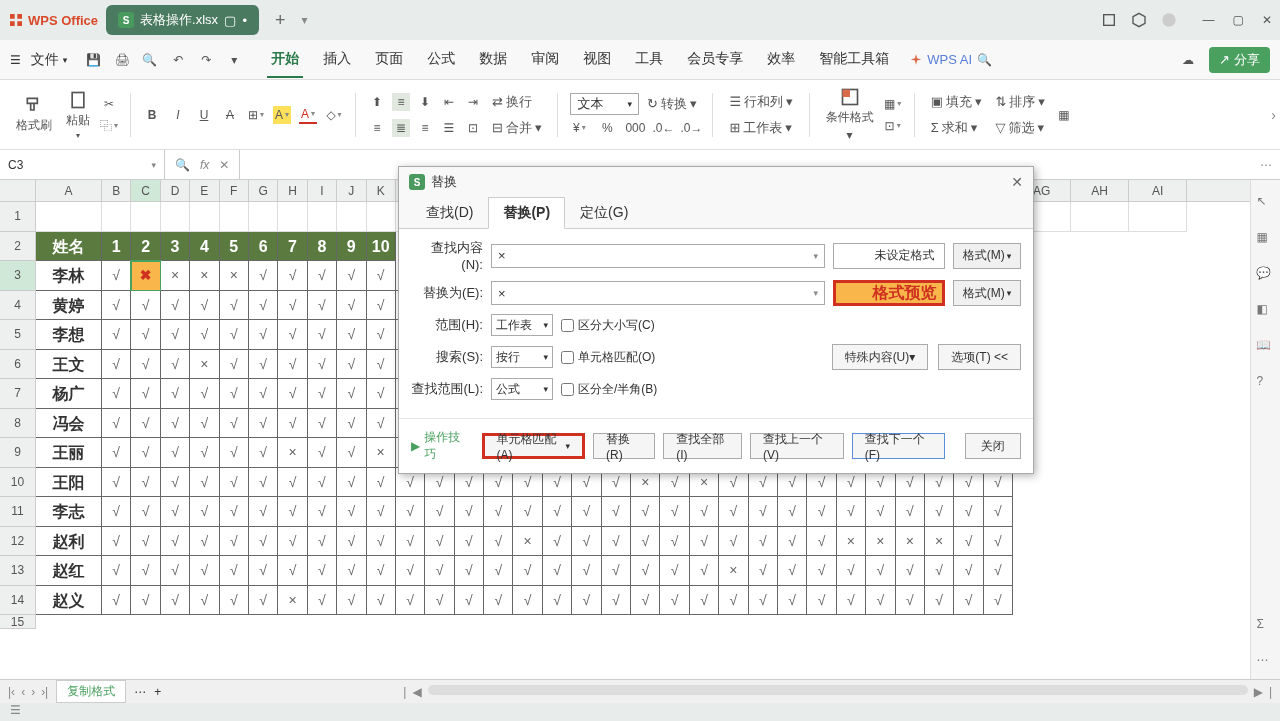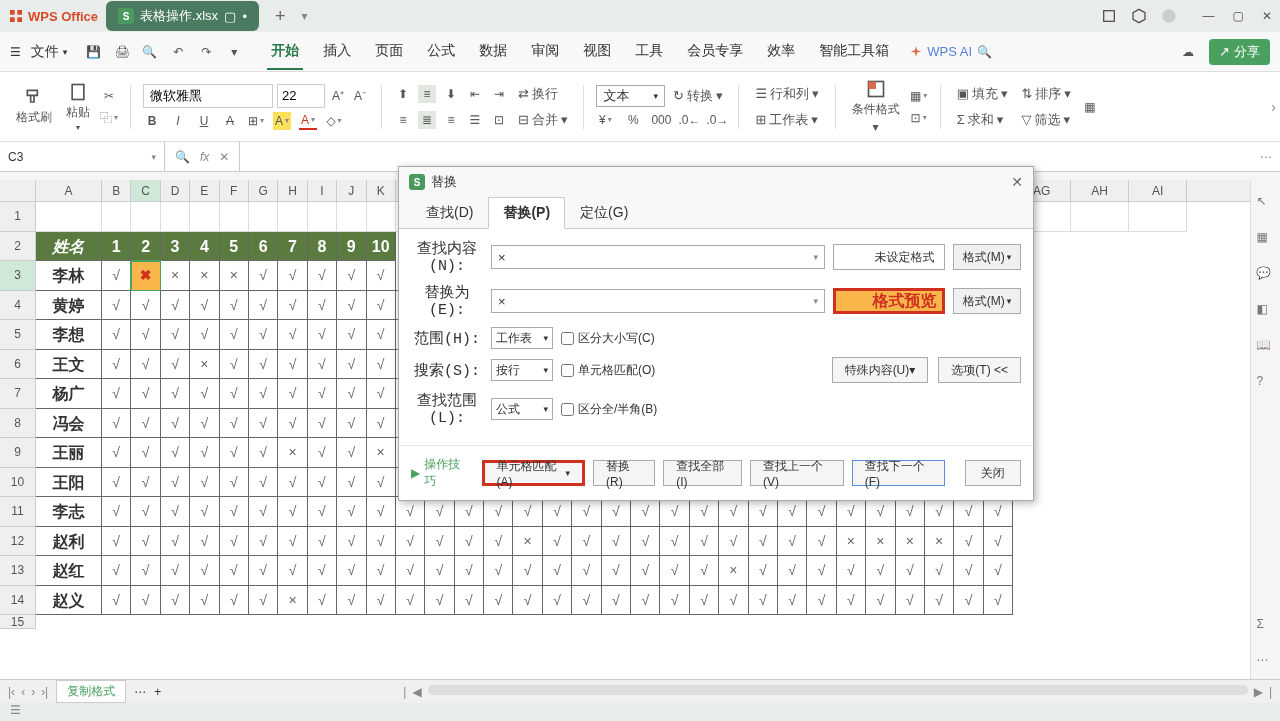--- a/index.html
+++ b/index.html
@@ -1,19 +1,19 @@
 <!DOCTYPE html>
 <html><head>
 <meta charset="utf-8">
 <style>
 * { box-sizing: border-box; margin: 0; padding: 0; font-family: "Microsoft YaHei", sans-serif; }
 body { background: #f5f5f5; font-size: 12px; color: #333; overflow: hidden; width: 1280px; height: 721px; position: relative; }
 
 
-.titlebar { height: 32px; background: #e8eceb; display: flex; align-items: center; padding: 0 8px; gap: 8px; }
+.titlebar { height: 40px; background: #e8eceb; display: flex; align-items: center; padding: 0 8px; gap: 8px; }
 .wps-logo { color: #d94a2a; font-weight: bold; font-size: 13px; display: flex; align-items: center; gap: 4px; }
 .wps-logo svg { width: 16px; height: 16px; }
 .tab { display: flex; align-items: center; height: 30px; padding: 0 12px; border-radius: 6px; gap: 6px; font-size: 13px; }
 .tab.active { background: #4a7a5f; color: #fff; }
 .tab-s-icon { width: 16px; height: 16px; background: #4a9a5f; color: #fff; display: flex; align-items: center; justify-content: center; border-radius: 3px; font-size: 10px; font-weight: bold; }
 .tab-add { font-size: 18px; color: #666; padding: 0 8px; cursor: pointer; }
 .titlebar-right { margin-left: auto; display: flex; gap: 14px; align-items: center; color: #555; }
 .titlebar-right .icon { width: 16px; height: 16px; }
 .win-controls { display: flex; gap: 18px; margin-left: 12px; }
 
@@ -53,21 +53,21 @@
 .col-headers { display: flex; height: 22px; background: #eef0ef; border-bottom: 1px solid #ccc; position: sticky; top: 0; }
 .corner { width: 36px; border-right: 1px solid #ccc; background: #eef0ef; }
 .col-h { width: 29.4px; text-align: center; border-right: 1px solid #ccc; font-size: 12px; line-height: 22px; color: #555; }
 .col-h.sel { background: #d0e8d8; }
 .row { display: flex; height: 29.5px; }
 .row-h { width: 36px; background: #eef0ef; border-right: 1px solid #ccc; border-bottom: 1px solid #ccc; text-align: center; line-height: 29.5px; font-size: 12px; color: #555; }
 .row-h.sel { background: #d0e8d8; }
 .cell { width: 29.4px; border-right: 1px solid #666; border-bottom: 1px solid #666; text-align: center; line-height: 29.5px; font-size: 14px; color: #666; background: #fff; }
 .cell.name { width: 66px; font-size: 16px; font-weight: bold; color: #333; }
 .hdr-row .cell { background: #5a7a3f; color: #fff; font-size: 16px; font-weight: bold; }
-.hdr-row .cell.name { background: #5a7a3f; color: #fff; font-style: italic; }
+.hdr-row .cell.name { background: #5a7a3f; color: #fff; }
 .row.r1 .cell { border-color: #ddd; }
 .cell.sel-cell { outline: 2px solid #4aa05f; outline-offset: -1px; }
 .cell.hl { background: #f9b64a; color: #d03020; font-weight: bold; }
 
 
 .right-sidebar { position: absolute; right: 0; top: 180px; width: 30px; bottom: 40px; background: #f5f5f5; border-left: 1px solid #ddd; display: flex; flex-direction: column; align-items: center; gap: 18px; padding-top: 14px; color: #777; }
 .right-sidebar .sb-icon { width: 18px; height: 18px; cursor: pointer; }
 
 
 .sheet-bar { position: absolute; bottom: 18px; left: 0; right: 0; height: 24px; background: #f0f0f0; border-top: 1px solid #ccc; display: flex; align-items: center; padding: 0 8px; gap: 8px; }
@@ -78,21 +78,21 @@
 
 .dialog { position: absolute; left: 398px; top: 166px; width: 636px; background: #f8f8f8; border: 1px solid #aaa; box-shadow: 2px 2px 8px rgba(0,0,0,0.3); z-index: 100; }
 .dlg-title { height: 30px; display: flex; align-items: center; padding: 0 10px; font-size: 13px; gap: 6px; }
 .dlg-title .s-ico { width: 16px; height: 16px; background: #4a9a5f; color: #fff; border-radius: 3px; display: flex; align-items: center; justify-content: center; font-size: 10px; font-weight: bold; }
 .dlg-close { margin-left: auto; cursor: pointer; font-size: 14px; color: #666; }
 .dlg-tabs { display: flex; border-bottom: 1px solid #ccc; padding-left: 12px; }
 .dlg-tab { padding: 6px 14px; font-size: 14px; border: 1px solid transparent; border-bottom: none; cursor: pointer; }
 .dlg-tab.active { background: #fff; border-color: #ccc; border-bottom: 1px solid #fff; margin-bottom: -1px; font-weight: bold; }
 .dlg-body { padding: 10px 12px; background: #fff; }
 .dlg-row { display: flex; align-items: center; gap: 8px; margin-bottom: 8px; }
-.dlg-label { width: 72px; font-size: 15px; text-align: center; font-family: Liberation Mono, monospace; }
+.dlg-label { width: 72px; font-size: 13px; text-align: right; }
 .dlg-input { flex: 1; height: 24px; border: 1px solid #aaa; padding: 0 6px; font-size: 13px; display: flex; align-items: center; justify-content: space-between; background: #fff; }
 .dlg-select { width: 62px; height: 22px; border: 1px solid #aaa; font-size: 12px; padding: 0 4px; display: flex; align-items: center; justify-content: space-between; background: #fff; }
 .fmt-box { width: 112px; height: 26px; border: 1px solid #aaa; display: flex; align-items: center; justify-content: center; font-size: 12px; padding-left: 31px; }
 .fmt-preview { border: 3px solid #d03020; background: #f9b64a; color: #d03020; font-weight: bold; font-size: 16px; }
 .fmt-btn { width: 68px; height: 26px; border: 1px solid #aaa; background: #f0f0f0; display: flex; align-items: center; justify-content: center; font-size: 12px; gap: 2px; cursor: pointer; }
 .dlg-check { display: flex; align-items: center; gap: 4px; font-size: 12px; }
 .dlg-check input { width: 13px; height: 13px; }
 .dlg-buttons { display: flex; gap: 8px; padding: 10px 12px; align-items: center; border-top: 1px solid #e5e5e5; background: #fff; }
 .op-tips { color: #4aa05f; font-size: 12px; display: flex; align-items: center; gap: 4px; }
 .dlg-btn { height: 26px; padding: 0 12px; border: 1px solid #aaa; background: #f5f5f5; font-size: 12px; cursor: pointer; display: flex; align-items: center; }
@@ -191,26 +191,20 @@
       </svg>
     <span>粘贴</span>
       <span style="font-size:8px">▾</span>
   </div>
   <div class="ribbon-group">
     <span class="ribbon-icon">✂</span>
     <span class="ribbon-icon dd">⿻</span>
   </div>
   <div class="ribbon-sep"></div>
   <div class="ribbon-group">
-    <div class="ribbon-row">
-      <input class="font-select" value="微软雅黑" style="">
-      <input class="size-select" value="22" style="">
-      <span class="ribbon-icon">A⁺</span>
-      <span class="ribbon-icon">A⁻</span>
-    </div>
     <div class="ribbon-row" style="gap:8px">
       <span class="ribbon-icon" style="font-weight:bold">B</span>
       <span class="ribbon-icon" style="font-style:italic">I</span>
       <span class="ribbon-icon" style="text-decoration:underline">U</span>
       <span class="ribbon-icon" style="text-decoration:line-through">A</span>
       <span class="ribbon-icon dd">⊞</span>
       <span class="ribbon-icon dd" style="background:#ffe05a;padding:0 2px">A</span>
       <span class="ribbon-icon dd" style="color:#d03020;border-bottom:2px solid #d03020">A</span>
       <span class="ribbon-icon dd">◇</span>
     </div>

